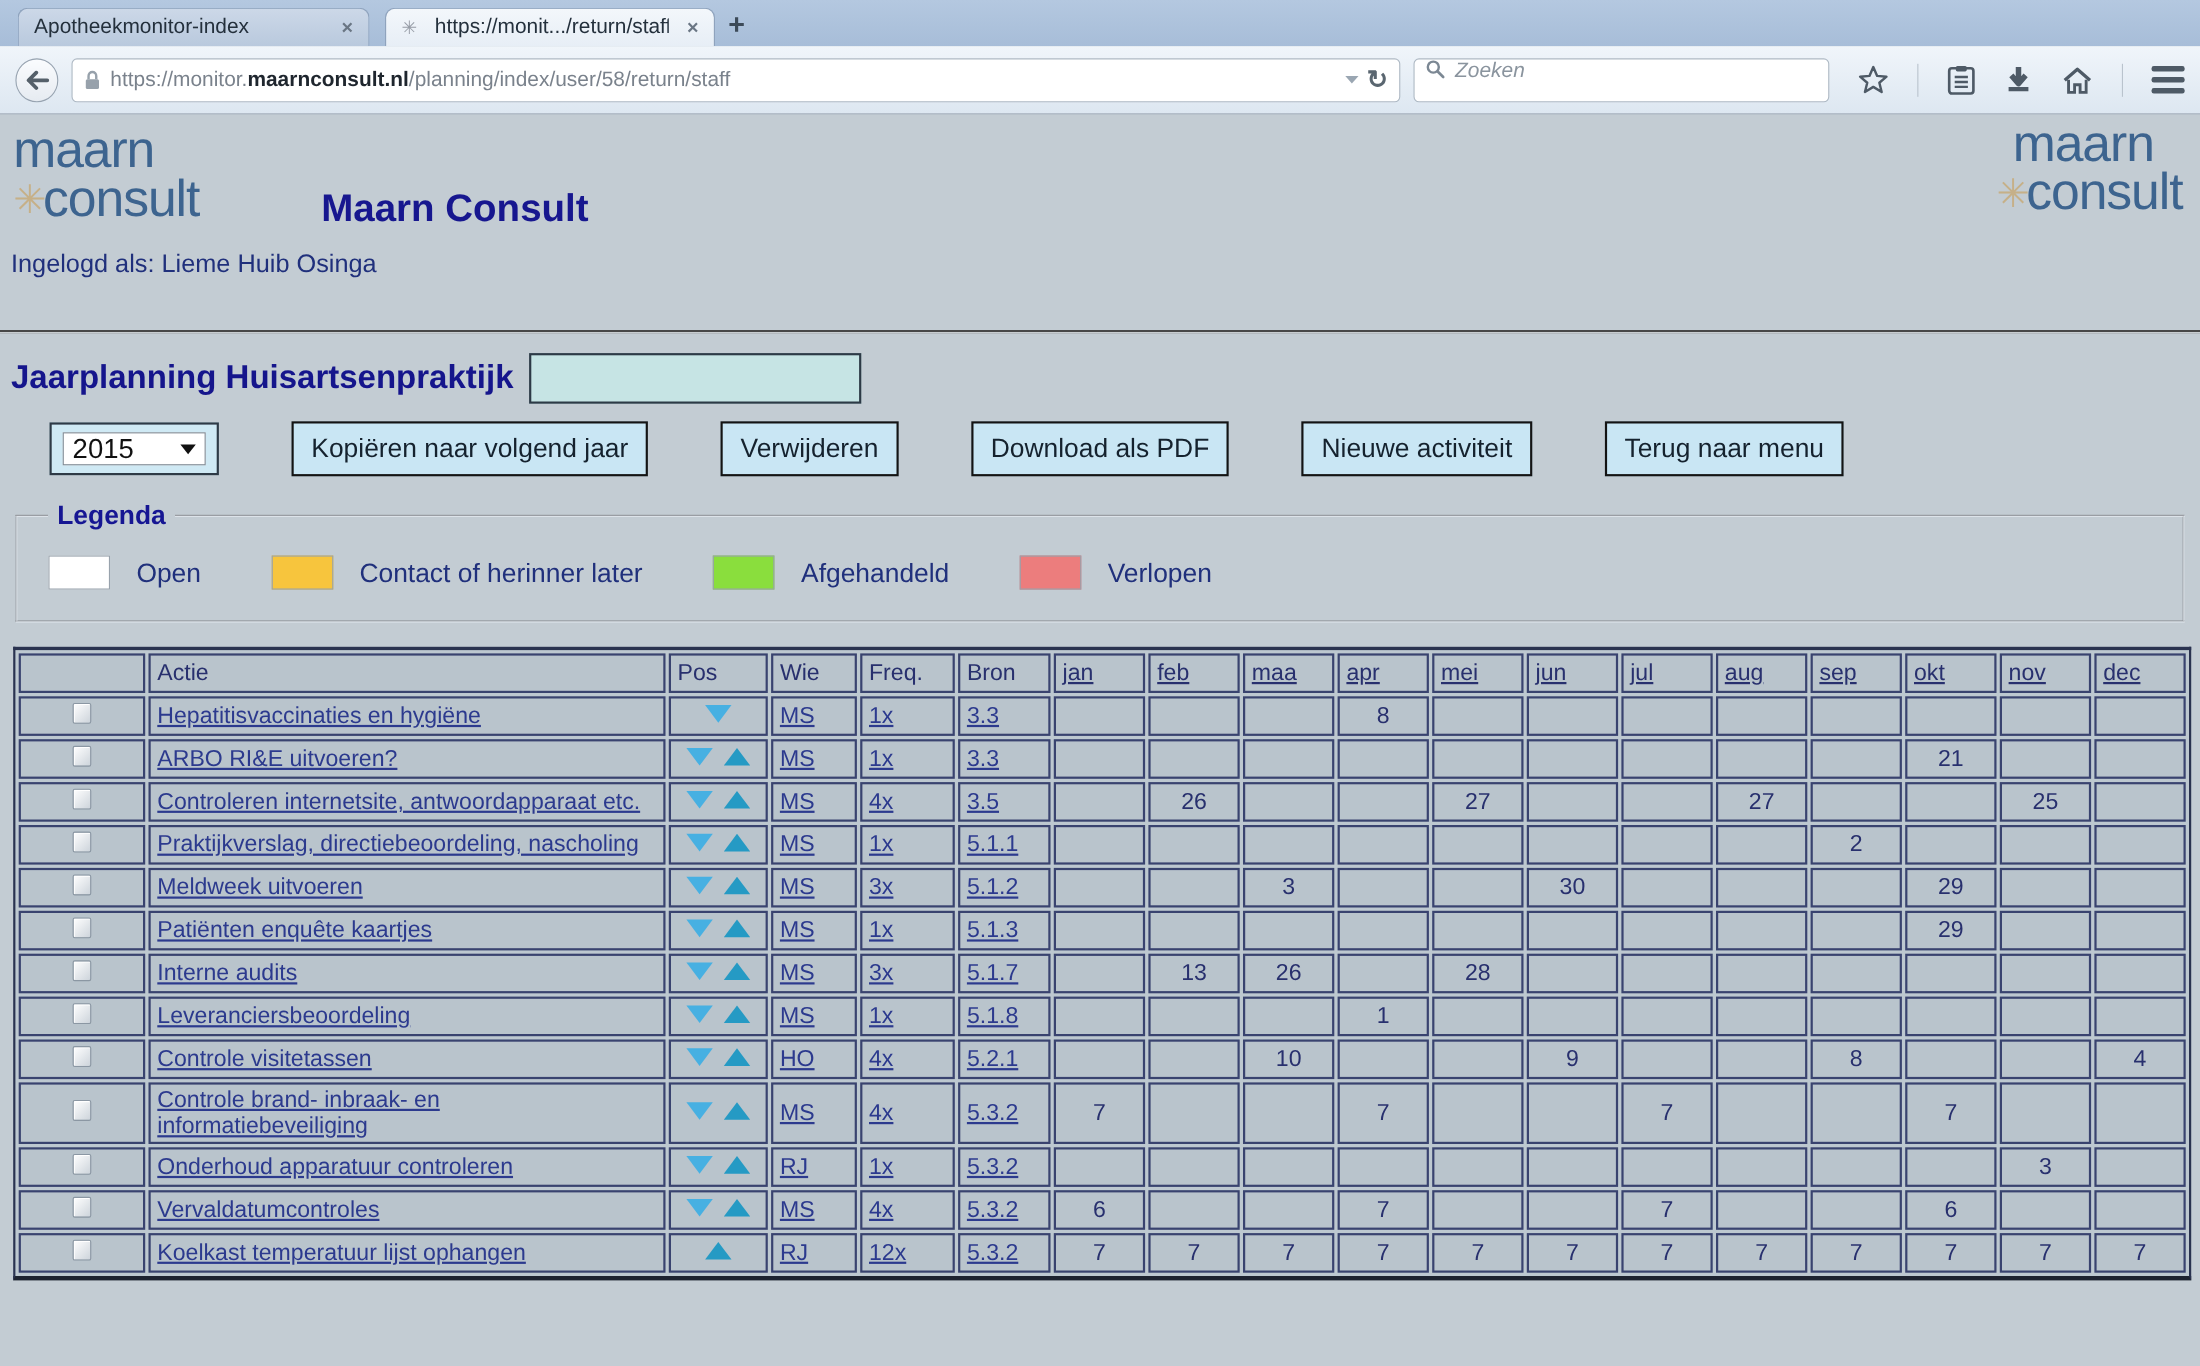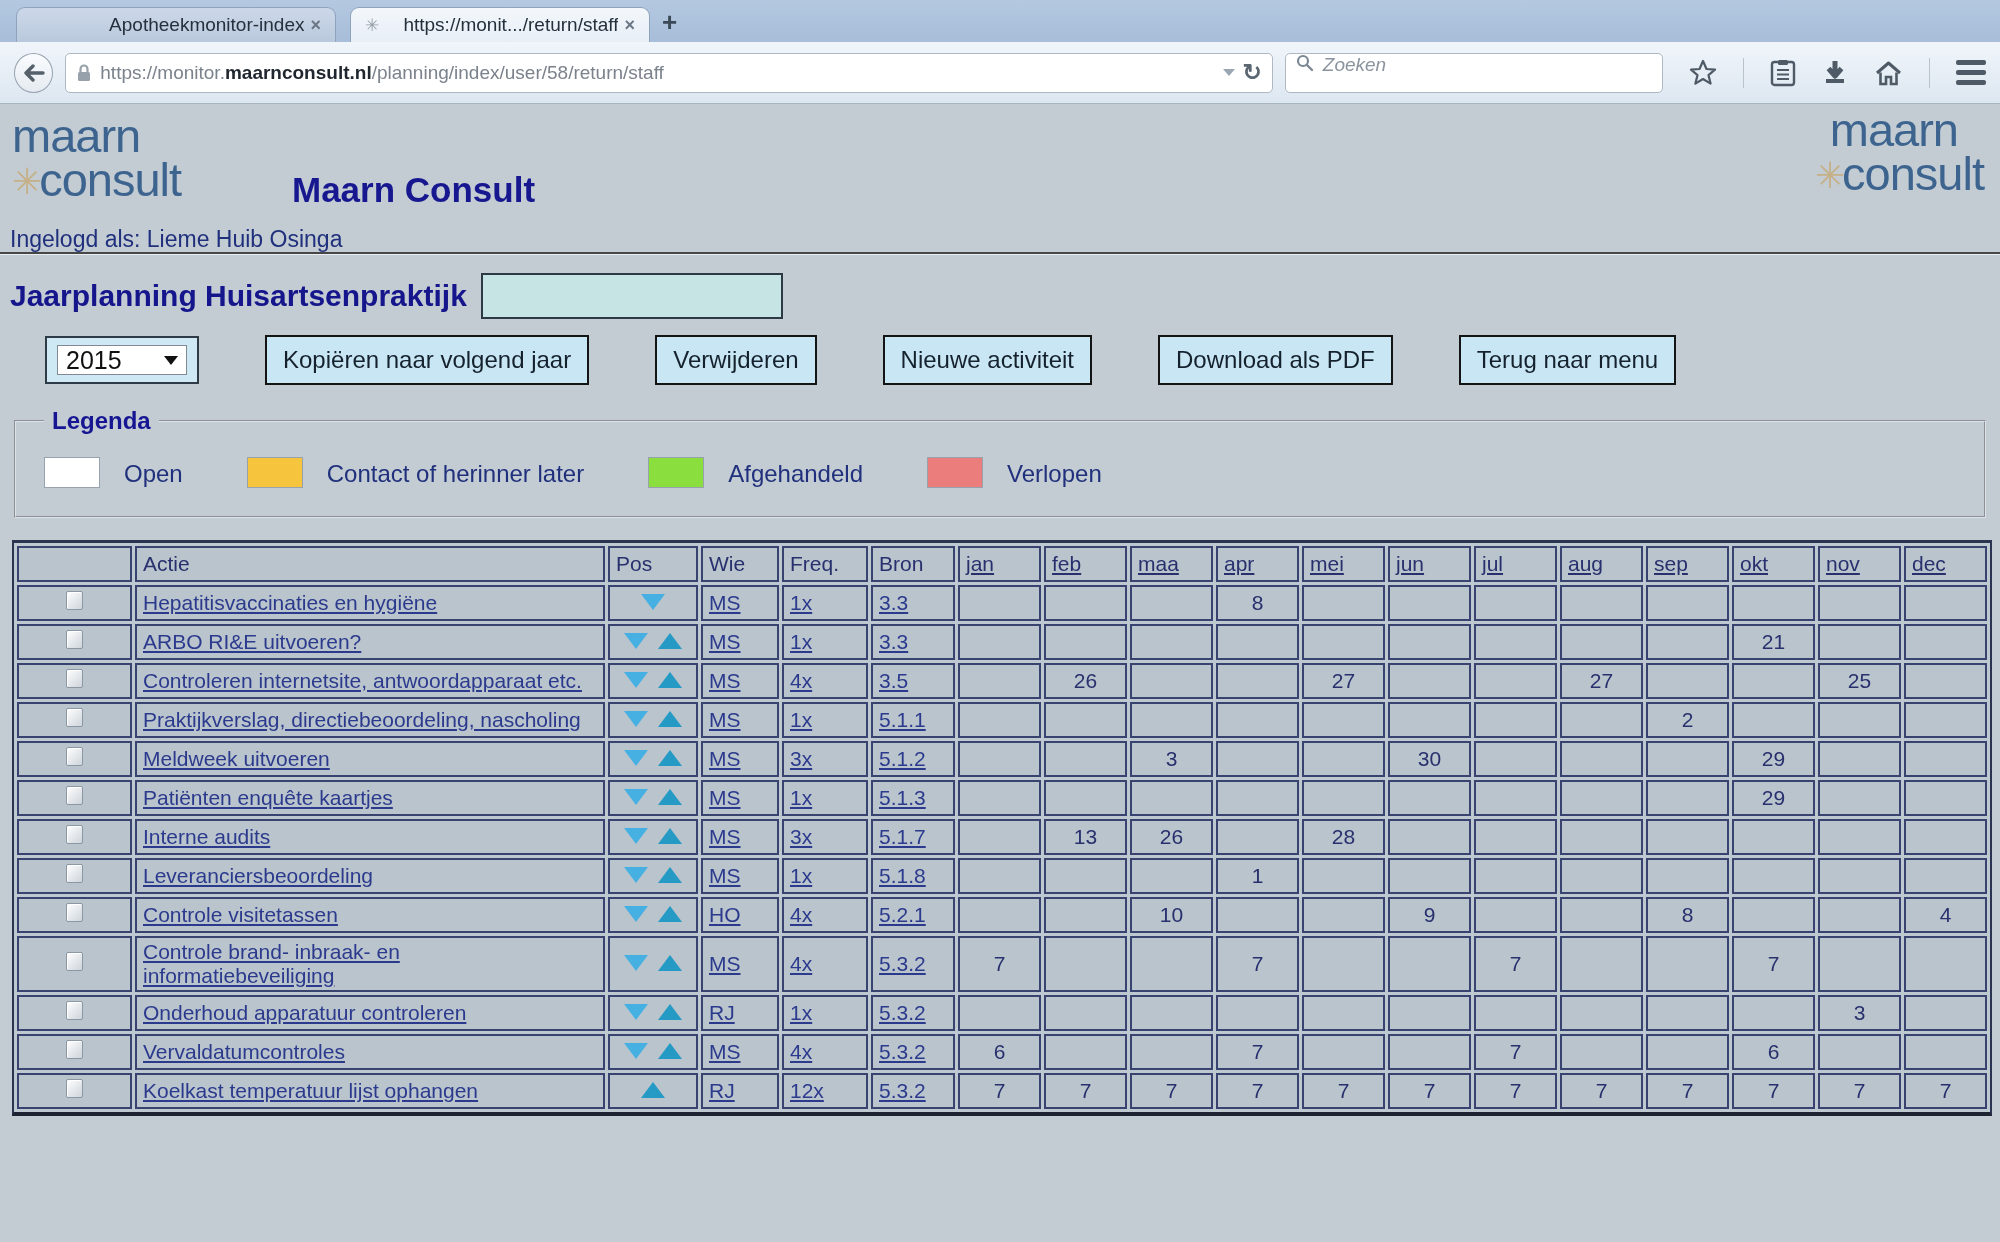--- a/index.html
+++ b/index.html
@@ -1,21 +1,21 @@
 <!DOCTYPE html>
 <html><head>
 <meta charset="utf-8">
 <style>
   * { margin:0; padding:0; box-sizing:border-box; }
   html,body { width:2000px; height:1242px; }
   body { font-family:"Liberation Sans", sans-serif; background:#c3ccd3; overflow:hidden; position:relative; }
 
   
   .tabbar { height:42px; background:linear-gradient(#b4c8e0,#a7bdd8); display:flex; align-items:flex-end; padding-left:16px; }
-  .tab { height:35px; display:flex; align-items:center; gap:6px; padding:0 14px; border-radius:9px 9px 0 0; border:1px solid #8fa3bd; border-bottom:none; font-size:19px; color:#24303c;text-align:right; }
+  .tab { height:35px; display:flex; align-items:center; gap:16px; padding:0 14px; border-radius:9px 9px 0 0; border:1px solid #8fa3bd; border-bottom:none; font-size:19px; color:#24303c; }
   .tab.inactive { width:320px; background:linear-gradient(#ccd8e8,#b9c9dd); }
   .tab.active { width:300px; background:linear-gradient(#f3f7fb,#e7eef6); margin-left:14px; }
   .tab-title { flex:1; white-space:nowrap; overflow:hidden; }
   .tab-close { color:#6a7684; font-size:18px; font-weight:bold; cursor:default; }
   .favicon { color:#969ca6; font-size:17px; line-height:1; }
   .newtab { font-size:26px; color:#3c4document5; color:#3c4a58; margin:0 0 4px 12px; font-weight:bold; }
   .navbar { height:62px; background:linear-gradient(#f0f5fa,#dde7f1); border-bottom:1px solid #a8b4c0; display:flex; align-items:center; padding:0 14px; gap:12px; }
   .back-btn { width:40px; height:40px; border-radius:50%; border:1px solid #97a3b0; background:linear-gradient(#fafcfe,#e6ebf1); display:flex; align-items:center; justify-content:center; }
   .urlbar { width:1230px; height:40px; background:#fff; border:1px solid #aeb9c4; border-radius:5px; display:flex; align-items:center; padding:0 10px; gap:8px; }
   .url-text { flex:1; font-size:19px; color:#7a828c; white-space:nowrap; overflow:hidden; }
@@ -23,21 +23,21 @@
   .caret-down { width:0; height:0; border-left:6px solid transparent; border-right:6px solid transparent; border-top:7px solid #9aa6b2; }
   .reload { font-size:23px; color:#5a6670; font-weight:bold; }
   .searchbox { width:385px; height:40px; background:#fff; border:1px solid #aeb9c4; border-radius:5px; display:flex; padding:0 10px; gap:9px; }
   .search-ph { font-size:19px; font-style:italic; color:#8a949e; }
   .nav-icons { display:flex; align-items:center; gap:26px; margin-left:14px; }
   .vdiv { width:1px; height:30px; background:#b9c3cd; }
   .burger { display:flex; flex-direction:column; gap:5px; }
   .burger span { width:30px; height:5px; background:#4e5a66; border-radius:2px; }
 
   
-  .page-header { position:relative; height:148px; }
+  .page-header { position:relative; height:196px; }
   .logo { color:#3d648f; font-size:47px; line-height:44px; letter-spacing:-1px; }
   .logo .star { color:#c6b088; font-size:36px; vertical-align:2px; margin-right:-2px; }
   .logo-left { position:absolute; left:12px; top:10px; }
   .logo-right { position:absolute; right:16px; top:4px; text-align:right; }
   .logo-right .l1 { margin-right:26px; }
   .site-title { position:absolute; left:292px; top:66px; font-size:35px; font-weight:bold; color:#17178f; }
   .logged-in { position:absolute; left:10px; top:122px; font-size:23px; color:#20307c; }
   .hdr-buttons { position:absolute; right:10px; top:120px; display:flex; gap:32px; }
   .hdr-btn { border:2px solid #2b2b2b; background:linear-gradient(#fdfdfd,#d7d7d7); color:#4f7ca6; font-weight:bold; font-size:22px; padding:4px 10px; }
   .sep { height:3px; background:#474747; border-bottom:1px solid #e8eef2; }
@@ -163,22 +163,22 @@
 </div>
 <div class="ctrl-row">
   <div class="select-box">
     <div class="select-inner">
         <span>2015</span>
         <span class="sel-caret"></span>
       </div>
   </div>
   <button class="btn-cyan">Kopiëren naar volgend jaar</button>
   <button class="btn-cyan">Verwijderen</button>
+  <button class="btn-cyan">Download als PDF</button>
   <button class="btn-cyan">Nieuwe activiteit</button>
-  <button class="btn-cyan">Download als PDF</button>
   <button class="btn-cyan">Terug naar menu</button>
 </div>
 
 <fieldset class="legend">
   <legend>Legenda</legend>
   <div class="leg-items" id="legend-items">
       <span class="leg-swatch" style="background: rgb(255, 255, 255);"></span>
       <span class="leg-label">Open</span>
       <span class="leg-swatch" style="background: rgb(247, 197, 61);"></span>
       <span class="leg-label">Contact of herinner later</span>

